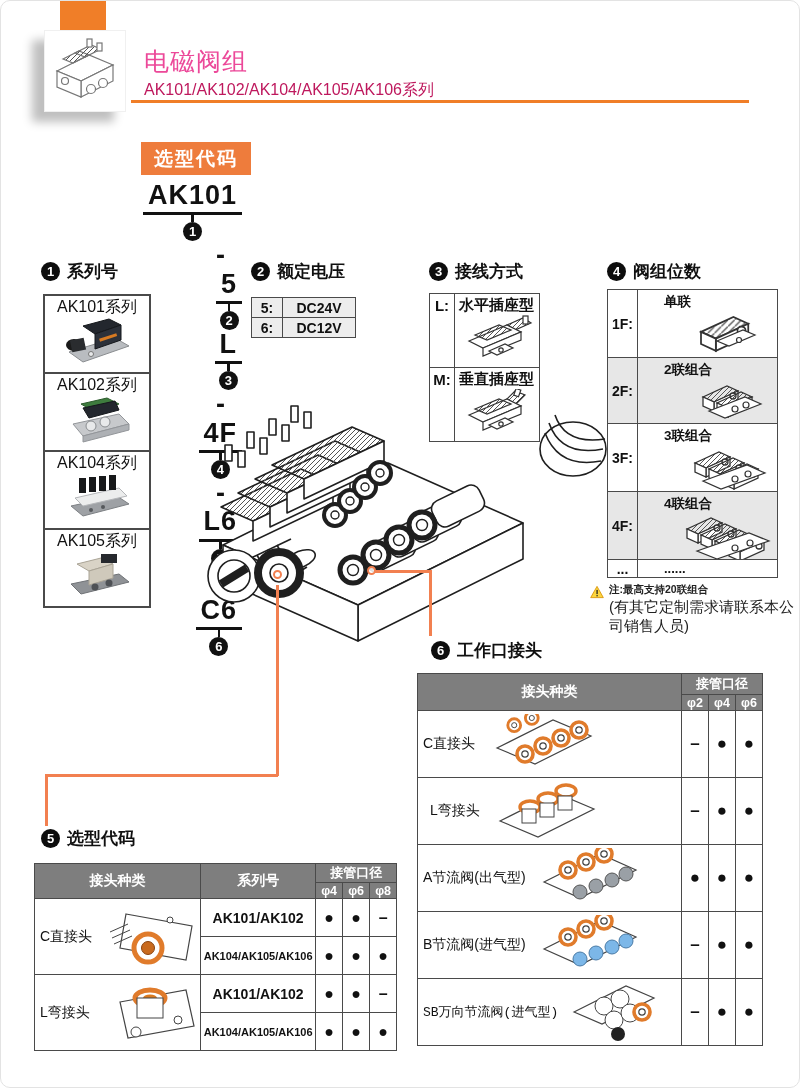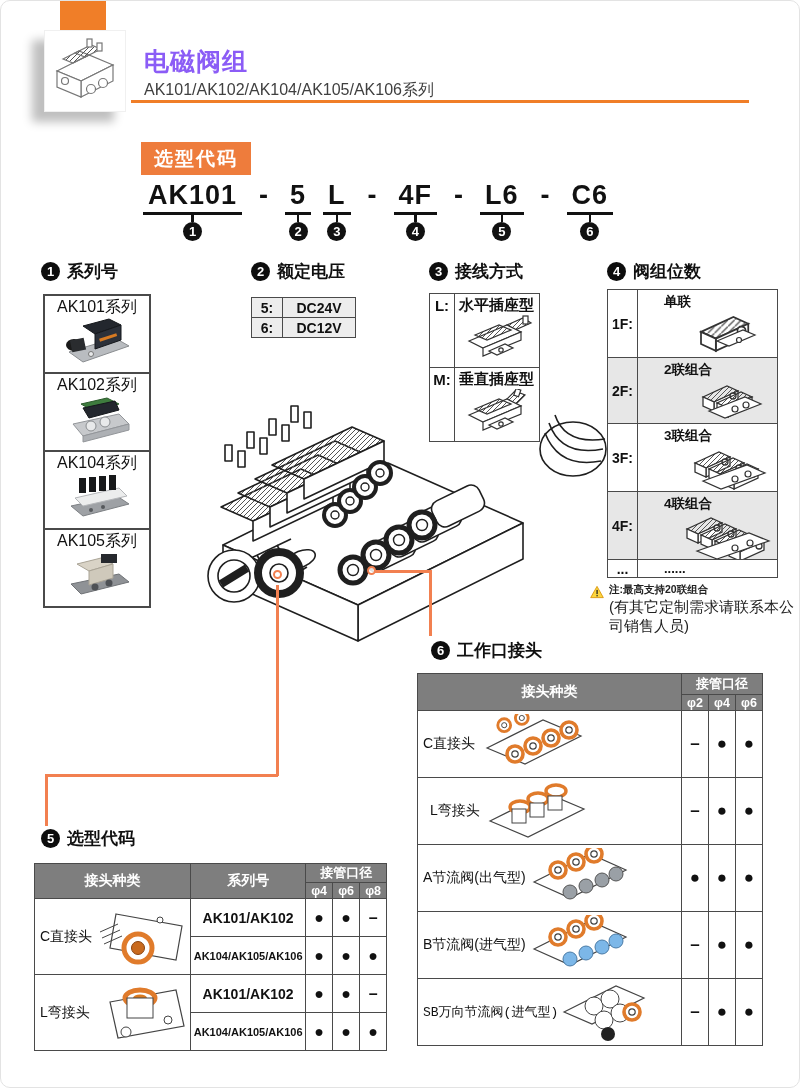--- a/index.html
+++ b/index.html
@@ -5,28 +5,28 @@
   html,body{margin:0;padding:0;background:#fff;}
   .page{position:relative;width:800px;height:1088px;background:#fff;overflow:hidden;
         font-family:"Liberation Sans",sans-serif;color:#111;border:1px solid #e3e3e3;
         border-radius:10px;box-sizing:border-box;}
   .abs{position:absolute;}
 
   
   .corner-tab{left:59px;top:0;width:46px;height:29px;background:#F07E28;}
   .thumb{left:43px;top:29px;width:80px;height:80px;background:#fff;border:1px solid #f0f0f0;
          box-shadow:-12px 10px 9px rgba(0,0,0,.25);display:flex;align-items:center;justify-content:center;}
-  .title{left:143px;top:44px;font-size:25px;font-weight:700;color:#8b5cf6;letter-spacing:1px;}
-  .subtitle{left:143px;top:79px;font-size:16px;color:#404040;}
+  .title{left:143px;top:44px;font-size:25px;font-weight:400;color:#ec4899;letter-spacing:1px;}
+  .subtitle{left:143px;top:79px;font-size:16px;color:#be185d;}
   .header-rule{left:130px;top:99px;width:618px;height:2.5px;background:#F07E28;}
 
   
   .badge{left:140px;top:141px;width:110px;height:33px;background:#EE7C3C;color:#fff;
          font-size:19px;font-weight:700;display:flex;align-items:center;justify-content:center;letter-spacing:2px;}
-  .code-row{left:142px;top:180px;display:flex;align-items:flex-start;}
+  .code-row{left:142px;top:180px;display:flex;align-items:flex-end;flex-direction:column;}
   .codeseg{display:flex;flex-direction:column;align-items:center;}
   .codeseg .txt{font-size:27px;font-weight:700;line-height:1.05;letter-spacing:1px;padding:0 5px;}
   .codeseg .bar{align-self:stretch;height:3px;background:#111;margin-top:3px;}
   .codeseg .tick{width:2.5px;height:7px;background:#111;}
   .codeseg .circ{width:19px;height:19px;border-radius:50%;background:#111;color:#fff;
                  font-size:13px;font-weight:700;display:flex;align-items:center;justify-content:center;}
   .dashseg{font-size:27px;font-weight:700;line-height:1.05;margin:0 17px;}
   .gapL{margin-left:12px;}
 
   
@@ -68,21 +68,21 @@
   .note .t2{font-size:15px;color:#222;line-height:1.3;}
 
   
   .cline{background:#F28050;}
   .anch{width:9px;height:9px;border:2.5px solid #F28050;border-radius:50%;background:rgba(255,255,255,.85);box-sizing:border-box;}
 
   
   .ctab th{font-size:13px;}
   .ctab .phi{font-size:12.5px;width:26px;height:15px;}
   .ctab td.dot{text-align:center;font-weight:700;font-size:16px;}
-  .typecell{display:flex;align-items:center;gap:2px;padding:2px 0 2px 5px;}
+  .typecell{display:flex;align-items:center;gap:12px;padding:2px 0 2px 5px;}
   .typecell .tl{font-size:14px;font-weight:400;white-space:nowrap;}
   .inlet-tb{left:33px;top:862px;}
   .inlet-tb .series-col{width:114px;text-align:center;font-weight:700;}
   .inlet-tb .s-big{font-size:14px;} .inlet-tb .s-small{font-size:11px;}
   .inlet-tb td{height:37px;}
   .work-tb{left:416px;top:672px;}
   .work-tb td{height:66px;}
   .work-tb td.dot{font-size:17px;}
   .sb-small{font-size:13px !important;font-family:Liberation Mono, monospace;}
 </style>

